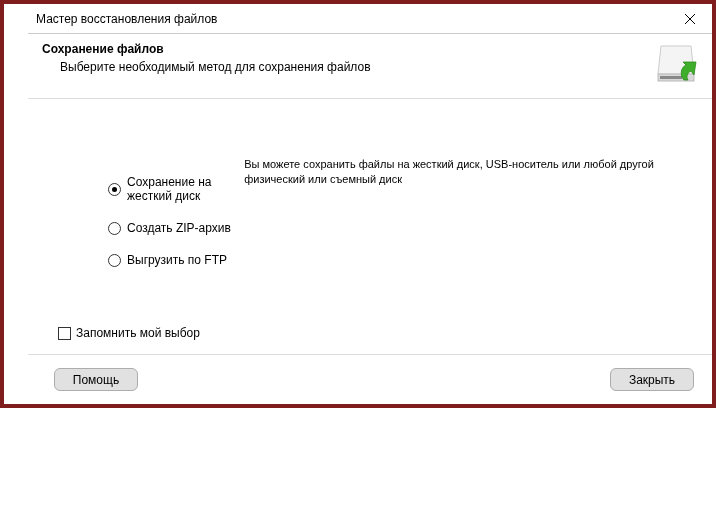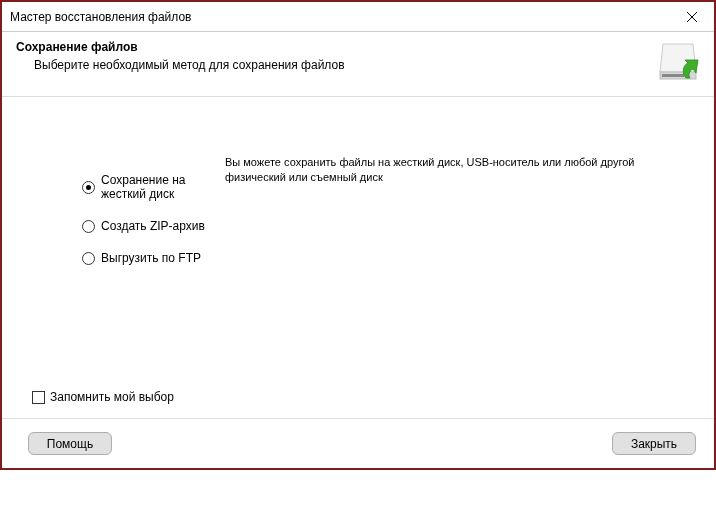--- a/index.html
+++ b/index.html
@@ -5,25 +5,26 @@
   * { box-sizing: border-box; }
   body {
     margin: 0;
     font-family: "Segoe UI", Tahoma, sans-serif;
     font-size: 12px;
     background: #fff;
     color: #000;
   }
   .window {
     width: 716px;
-    height: 470px;
-    border: 2px solid #7f1d1d;
+    height: 408px;
+    border: 4px solid #7f1d1d;
     display: flex;
     flex-direction: column;
     position: relative;
+    padding-left: 24px;
   }
   .titlebar {
     height: 30px;
     display: flex;
     align-items: center;
     padding: 0 0 0 8px;
     border-bottom: 1px solid #ccc;
   }
   .titlebar-title {
     flex: 1;

